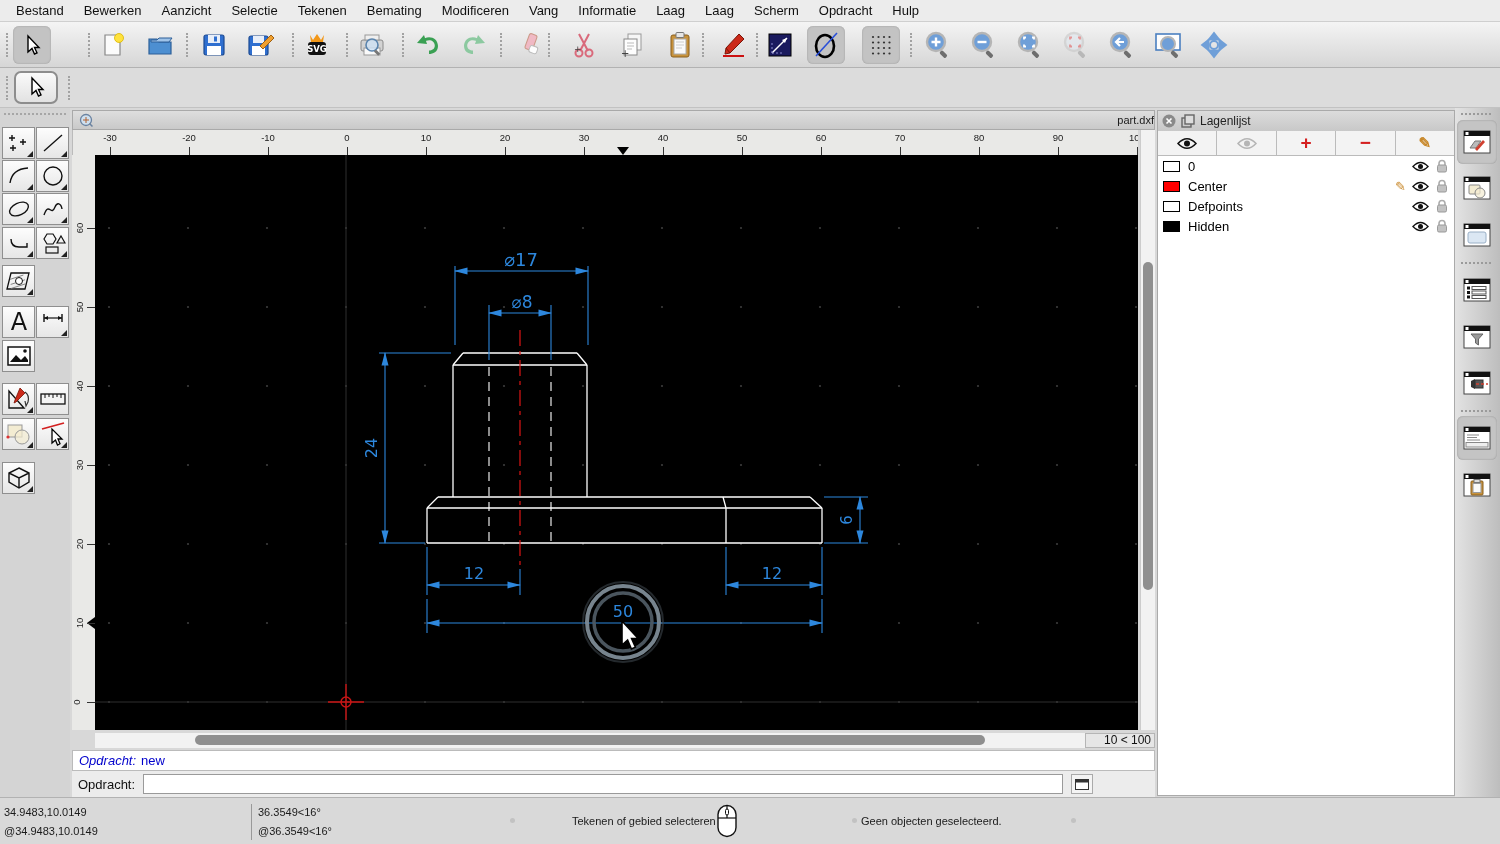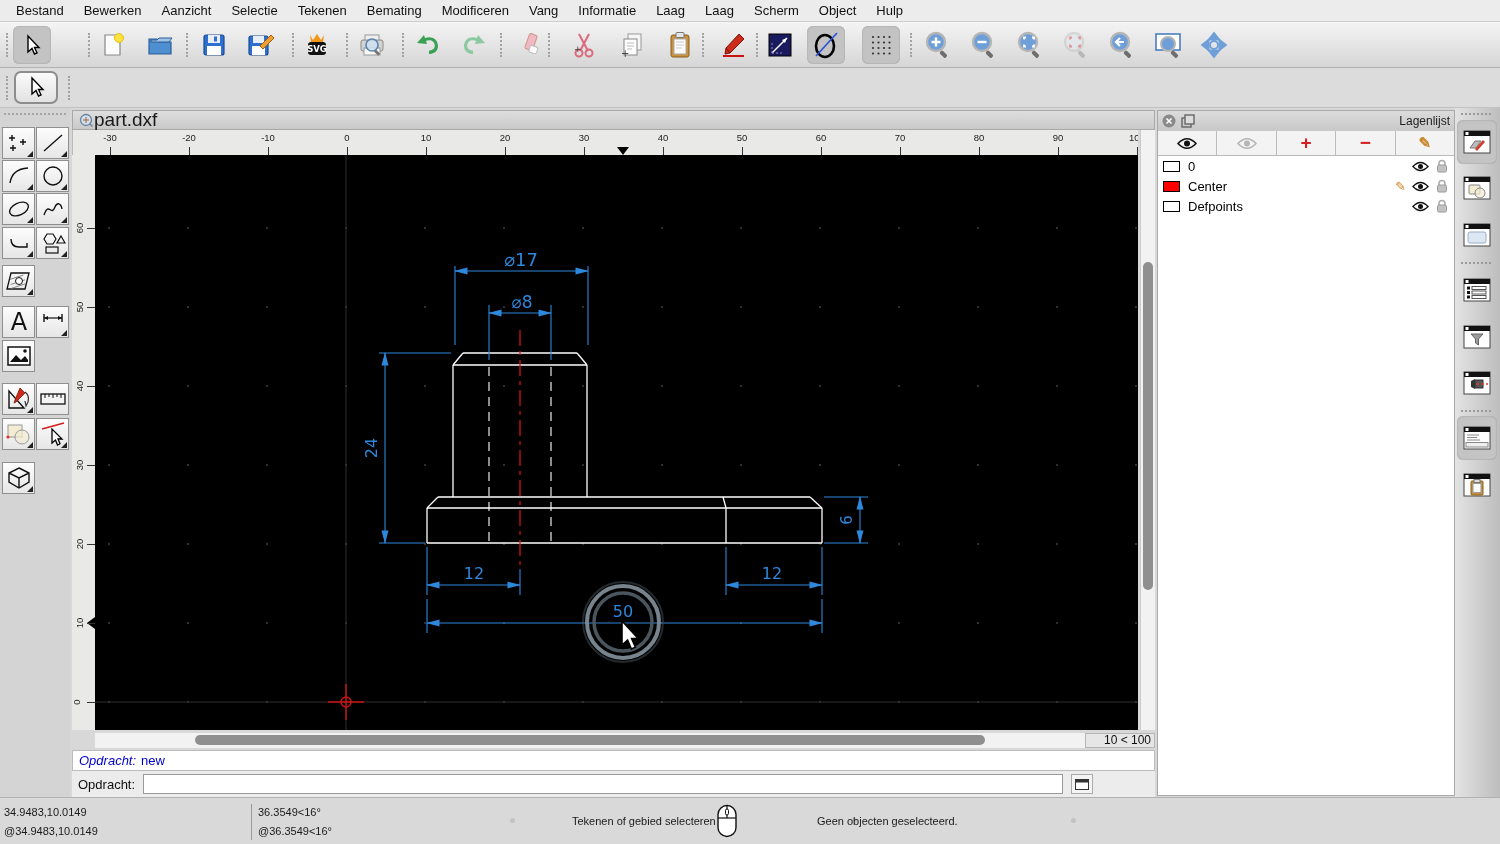--- a/index.html
+++ b/index.html
@@ -32,21 +32,21 @@
   .pal-handle { position:absolute; left:4px; top:5px; width:62px; border-top:2px dotted #a6a6a6; }
   .pal-btn { position:absolute; width:33px; height:32px; background:linear-gradient(#fdfdfd,#e6e6e6);
              border:1px solid #8f8f8f; display:flex; align-items:center; justify-content:center; }
   .pal-btn.sub::after { content:""; position:absolute; right:1px; bottom:1px;
              border-left:6px solid transparent; border-bottom:6px solid #222; }
 
   
   #mdi-titlebar { left:72px; top:110px; width:1083px; height:20px;
                   background:linear-gradient(#dedede,#c9c9c9); border:1px solid #a9a9a9;
                   display:flex; align-items:center; }
-  #mdi-title { flex:1; text-align:left; font-size:19px; color:#1a1a1a; }
+  #mdi-title { flex:1; text-align:right; font-size:11px; color:#1a1a1a; }
 
   #hruler { left:72px; top:130px; width:1066px; height:25px; background:#e9e9e7; overflow:hidden;
             border-left:1px solid #bbb; }
   .hr-num { position:absolute; top:2px; font-size:9.5px; color:#222; transform:translateX(-50%); }
   .hr-tick { position:absolute; bottom:0; width:1px; height:8px; background:#333; }
   #hmarker { position:absolute; bottom:0; width:0; height:0; transform:translateX(-6px);
              border-left:6px solid transparent; border-right:6px solid transparent; border-top:8px solid #000; }
 
   #vruler { left:72px; top:155px; width:23px; height:575px; background:#e9e9e7; overflow:hidden; }
   .vr-num { position:absolute; left:2px; font-size:9.5px; color:#222;
@@ -71,21 +71,21 @@
   #cmd-row { left:72px; top:771px; width:1083px; height:26px; background:#ececec; display:flex; align-items:center; }
   #cmd-row .lbl { font-size:13px; color:#111; margin:0 8px 0 6px; }
   #cmd-input { width:920px; height:20px; border:1px solid #9a9a9a; background:#fff; font-size:13px; padding:0 4px;
                font-family:"Liberation Sans",sans-serif; }
   #cmd-dock-btn { width:22px; height:20px; margin-left:8px; border:1px solid #aaa; background:#f4f4f4;
                   display:flex; align-items:center; justify-content:center; }
 
   
   #layer-panel { left:1157px; top:110px; width:298px; height:686px; background:#fff; border:1px solid #aaa; }
   #lp-header { height:20px; background:linear-gradient(#dcdcdc,#c8c8c8); display:flex; align-items:center; padding:0 4px; }
-  #lp-title { flex:1; text-align:right; font-size:12px; color:#222; }
+  #lp-title { flex:1; text-align:left; font-size:12px; color:#222; }
   .lp-winbtn { width:14px; height:14px; margin-right:5px; }
   #lp-toolbar { height:25px; display:flex; border-bottom:1px solid #bbb; background:#f3f3f3; }
   .lp-tool { flex:1; border-right:1px solid #bbb; display:flex; align-items:center; justify-content:center;
              font-weight:bold; font-size:19px; }
   .lp-tool:last-child { border-right:none; }
   .lp-plus { color:#d42020; } .lp-minus { color:#d42020; }
   .lp-pencil { color:#c8882a; font-size:15px; }
   .layer-row { height:20px; display:flex; align-items:center; padding-left:5px; }
   .layer-swatch { width:17px; height:11px; border:1px solid #000; margin-right:8px; }
   .layer-name { flex:1; font-size:13px; color:#000; }
@@ -117,21 +117,21 @@
     <div class="menu-item">Aanzicht</div>
     <div class="menu-item">Selectie</div>
     <div class="menu-item">Tekenen</div>
     <div class="menu-item">Bemating</div>
     <div class="menu-item">Modificeren</div>
     <div class="menu-item">Vang</div>
     <div class="menu-item">Informatie</div>
     <div class="menu-item">Laag</div>
     <div class="menu-item">Laag</div>
     <div class="menu-item">Scherm</div>
-    <div class="menu-item">Object</div>
+    <div class="menu-item">Opdracht</div>
     <div class="menu-item">Hulp</div>
   </div>
 
 <div id="toolbar" class="abs">
   <div class="tsep" style="left:6px"></div>
     <div class="tsep" style="left:88px"></div>
   <div class="tsep" style="left:186px"></div>
     <div class="tsep" style="left:292px"></div>
   <div class="tsep" style="left:346px"></div>
     <div class="tsep" style="left:402px"></div>
@@ -781,20 +781,32 @@
         <div class="layer-name">Defpoints</div>
         <svg width="17" height="11" class="row-eye">
           <path d="M1,5.5 Q8.5,-2.5 16,5.5 Q8.5,13.5 1,5.5 Z" fill="none" stroke="#111" stroke-width="1.4"></path>
           <circle cx="8.5" cy="5.5" r="2.5" fill="#111"></circle>
         </svg>
         <svg width="12" height="14" style="margin-right: 6px;">
           <path d="M3,6 V4.5 a3,3 0 0 1 6,0 V6" fill="none" stroke="#adadad" stroke-width="1.6"></path>
           <rect x="1.5" y="6" width="9" height="7" rx="1.5" fill="#c2c2c2" stroke="#9a9a9a"></rect>
         </svg>
       </div>
+      <div class="layer-row">
+        <div class="layer-swatch" style="background: rgb(0, 0, 0);"></div>
+        <div class="layer-name">Hidden</div>
+        <svg width="17" height="11" class="row-eye">
+          <path d="M1,5.5 Q8.5,-2.5 16,5.5 Q8.5,13.5 1,5.5 Z" fill="none" stroke="#111" stroke-width="1.4"></path>
+          <circle cx="8.5" cy="5.5" r="2.5" fill="#111"></circle>
+        </svg>
+        <svg width="12" height="14" style="margin-right: 6px;">
+          <path d="M3,6 V4.5 a3,3 0 0 1 6,0 V6" fill="none" stroke="#adadad" stroke-width="1.6"></path>
+          <rect x="1.5" y="6" width="9" height="7" rx="1.5" fill="#c2c2c2" stroke="#9a9a9a"></rect>
+        </svg>
+      </div>
     </div>
 </div>
 
 <div id="dock" class="abs">
   <div class="dock-handle" style="top:5px"></div>
   <div class="dock-btn pressed" style="top:12px">
     <svg width="28" height="24">
         <rect x="1" y="1" width="26" height="22" fill="#fff" stroke="#444"></rect>
         <rect x="1" y="1" width="26" height="5" fill="#111"></rect>
         <rect x="2.5" y="2" width="3" height="3" fill="#fff"></rect>
@@ -887,15 +899,15 @@
   <div class="sb-line" style="left:258px;top:27px">@36.3549&lt;16°</div>
   <div class="sb-dot" style="left:510px;top:20px"></div>
   <div class="sb-line" style="left:572px;top:17px">Tekenen of gebied selecteren</div>
   <svg class="abs" style="left:716px;top:6px" width="22" height="34">
     <rect x="2" y="1.5" width="18" height="31" rx="9" fill="#fff" stroke="#111" stroke-width="1.4"></rect>
     <line x1="2" y1="14" x2="20" y2="14" stroke="#111" stroke-width="1.2"></line>
     <line x1="11" y1="1.5" x2="11" y2="14" stroke="#111" stroke-width="1.2"></line>
     <rect x="9.5" y="5" width="3" height="6" rx="1.5" fill="#fff" stroke="#111"></rect>
   </svg>
   <div class="sb-dot" style="left:852px;top:20px"></div>
-  <div class="sb-line" style="left:817px;top:17px">Geen objecten geselecteerd.</div>
+  <div class="sb-line" style="left:861px;top:17px">Geen objecten geselecteerd.</div>
   <div class="sb-dot" style="left:1071px;top:20px"></div>
 </div>
 
 </body></html>

